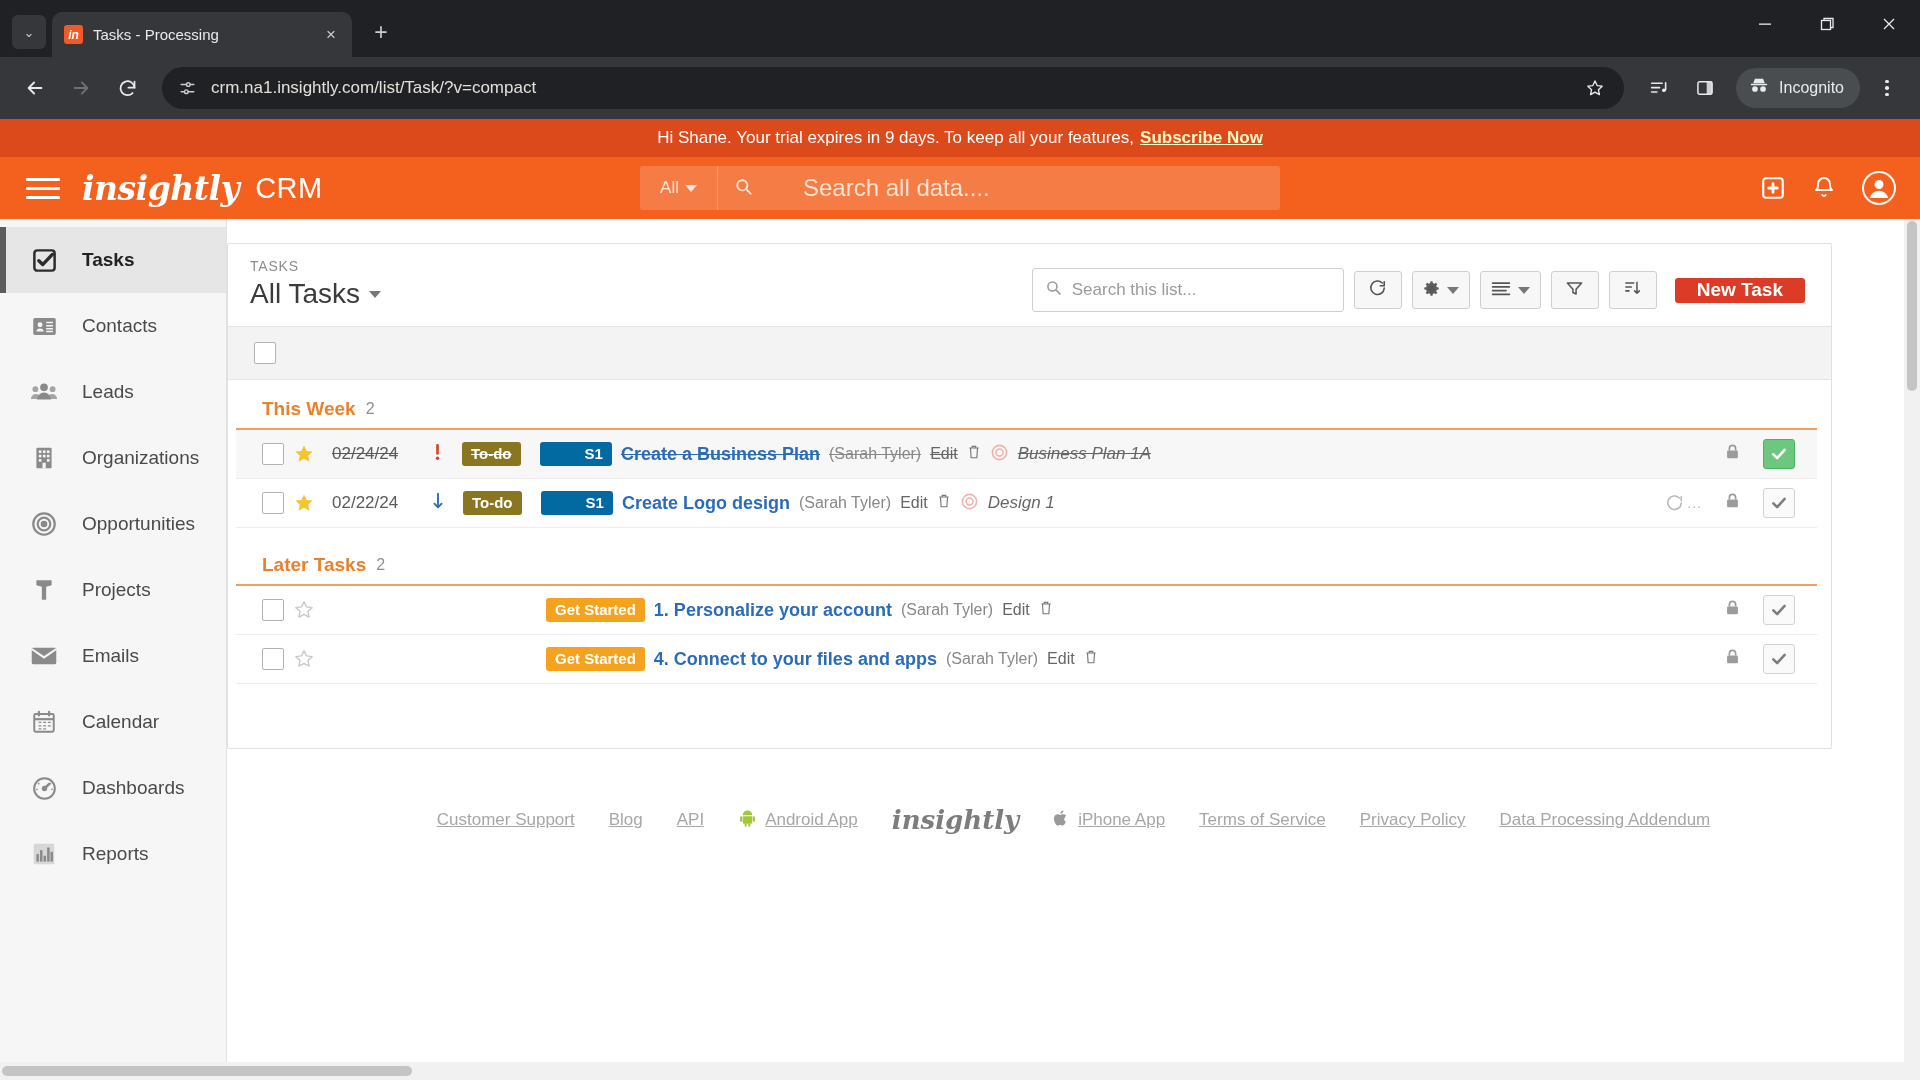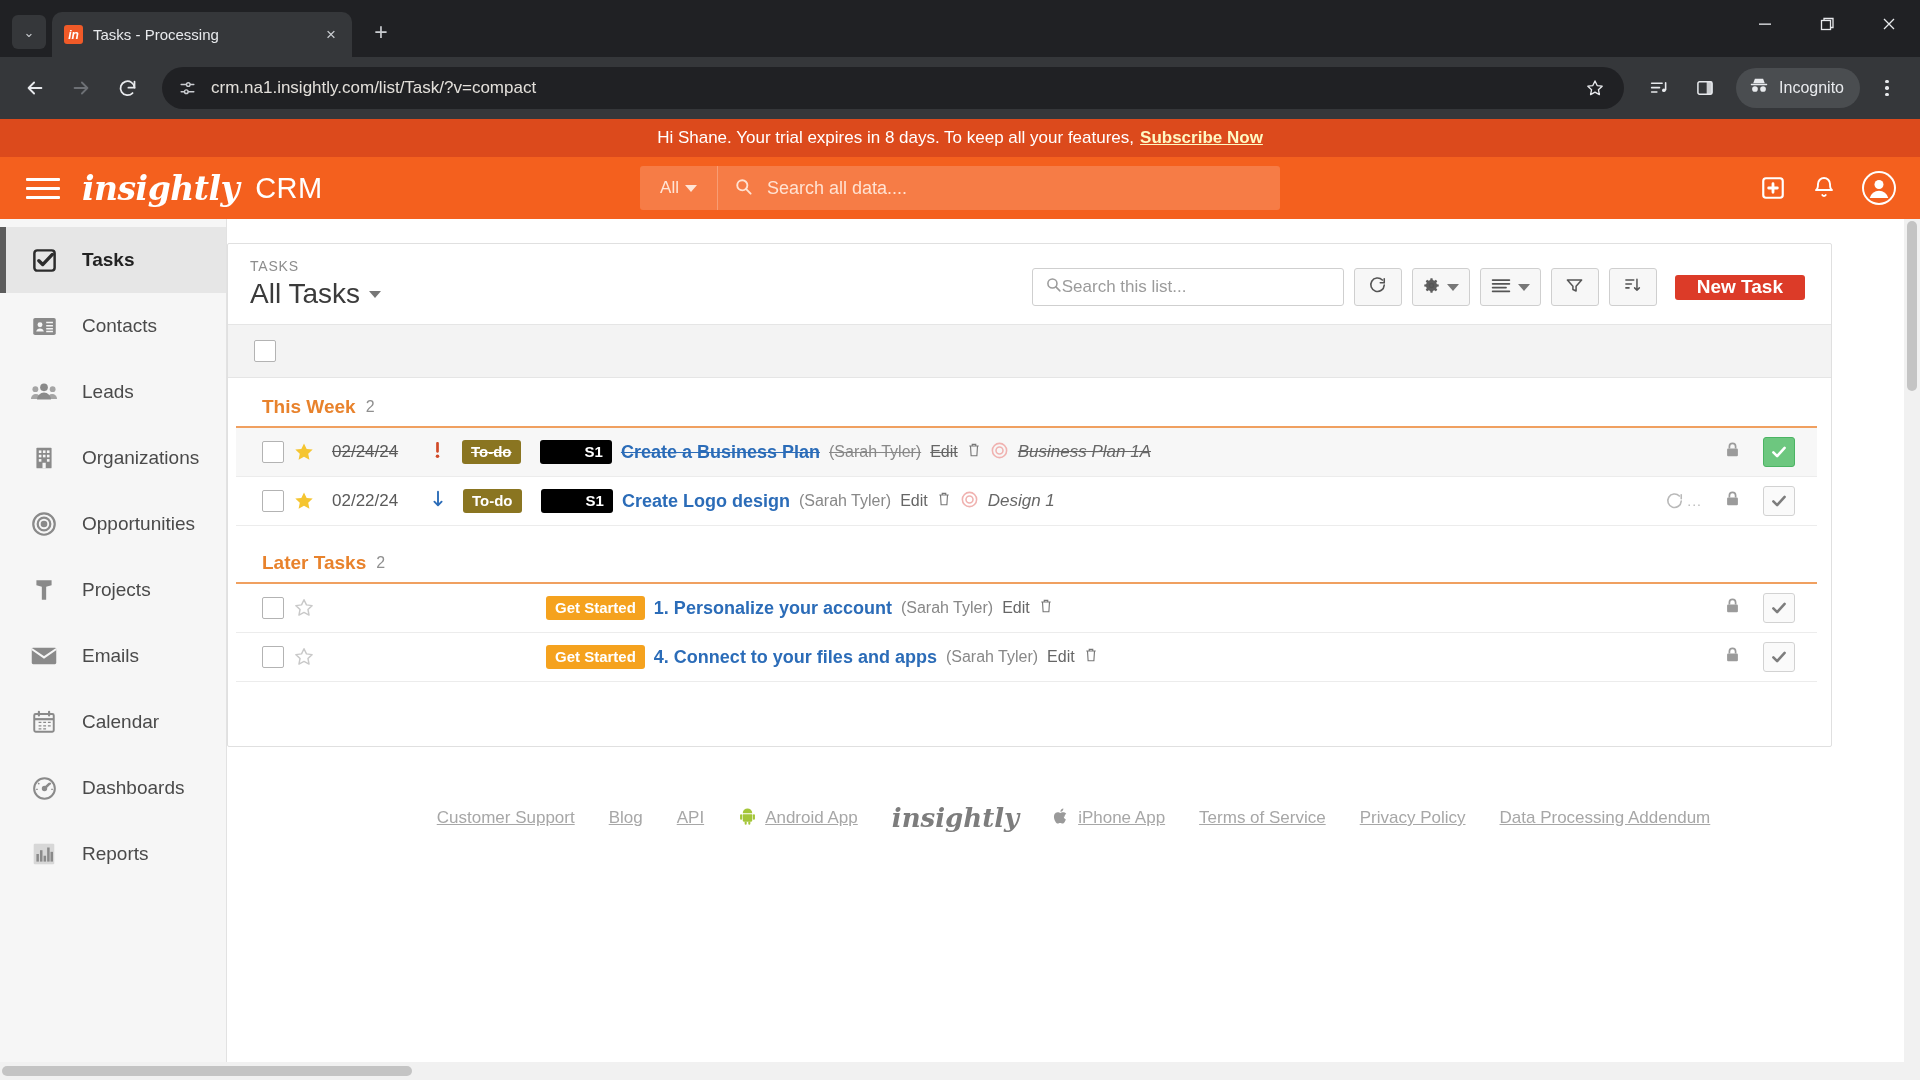--- a/index.html
+++ b/index.html
@@ -77,21 +77,21 @@
     font-size: 33px; color:#fff; letter-spacing:-0.5px;
   }
   .brand-sub { font-size: 29px; color:#fff; margin-left: 16px; letter-spacing:0.5px; }
 
   .global-search {
     position:absolute; left: 640px; width: 640px; height: 44px;
     background: rgba(255,255,255,0.18); border-radius: 3px; display:flex; align-items:center;justify-content:space-between;
   }
   .gs-scope { width: 78px; color:#ffe5d6; font-size:17px; display:flex; align-items:center; justify-content:center; gap:6px; height:100%; border-right:1px solid rgba(255,255,255,0.25);}
   .gs-input { flex:1; display:flex; align-items:center; gap:14px; padding: 0 16px; }
-  .gs-ph { color:#ffe2d2; font-size: 18px; }
+  .gs-ph { color:#ffe2d2; font-size: 24px; margin-left: 36px; }
 
   .hdr-right { position:absolute; right: 24px; display:flex; align-items:center; gap: 26px; }
   .hdr-icon { color:#fff; display:flex; align-items:center; justify-content:center; }
   .avatar { width: 34px; height:34px; border-radius:50%; background:#fff; display:flex; align-items:center; justify-content:center; }
   .avatar svg { display:block; }
 
   .cursor-pointer { position:absolute; left: 1845px; top: 205px; pointer-events:none; }
 
   .body-wrap { flex:1; display:flex; min-height:0; background:#fff; position:relative; }
 
@@ -111,22 +111,22 @@
   .card-outer { padding: 12px 44px 0 0; }
 
   .list-head { display:flex; align-items:flex-start; padding: 14px 26px 14px 22px; }
   .lh-left { flex:1; }
   .lh-eyebrow { font-size: 14px; color:#8d8d8d; letter-spacing:0.8px; }
   .lh-title { font-size: 28px; color:#3b3b3b; margin-top: 4px; display:flex; align-items:center; gap:9px;}
   .caret-sm { border-left:6px solid transparent; border-right:6px solid transparent; border-top:7px solid #777; display:inline-block; }
 
   .lh-right { display:flex; align-items:center; gap: 10px; padding-top: 10px; }
   .search-list {
-    width: 312px; height: 38px; border:1px solid #cfcfcf; border-radius:3px; background:#fff;
-    display:flex; align-items:center; padding: 0 12px;
+    width: 312px; height: 44px; border:1px solid #cfcfcf; border-radius:3px; background:#fff;
+    display:flex; align-items:center; gap:10px; padding: 0 12px;
   }
   .search-list span { color:#9b9b9b; font-size: 17px; }
   .tb-sq {
     height: 38px; min-width: 48px; border:1px solid #cfcfcf; border-radius:3px; background:#f7f7f7;
     display:flex; align-items:center; justify-content:center; gap:7px; color:#555; padding: 0 10px;
   }
   .btn-new {
     height: 25px; background:#dc3b28; color:#fff; font-size:19px; font-weight:bold;
     border-radius:3px; display:flex; align-items:center; justify-content:center; padding: 0 22px; margin-left: 8px;
   }
@@ -141,21 +141,21 @@
   .task-row { display:flex; align-items:center; height: 49px; border-bottom:1px solid #ececec; padding: 0 22px 0 26px; margin: 0 14px 0 8px; }
   .task-row.done { background:#f7f7f7; }
   .tr-star { width: 40px; display:flex; align-items:center; justify-content:center; }
   .tr-date { width: 108px; color:#5a5a5a; font-size: 17px; padding-left: 8px;}
   .tr-body { flex:1; display:flex; align-items:center; gap: 9px; min-width:0; }
   .pill {
     font-size: 15px; font-weight:bold; color:#fff; border-radius:3px; padding: 3px 9px; line-height:1.25; white-space:nowrap;margin-left:10px;
   }
   .pill.todo { background:#8a7521; }
   .pill.getstarted { background:#f5a21e; }
-  .pill.stage { background:#000000;padding-left:45px; }
+  .pill.stage { background:#0369a1;padding-left:45px; }
   .tr-title { color:#2b6cb8; font-size: 18px; font-weight: bold; white-space:nowrap; }
   .tr-owner { color:#888; font-size: 16px; white-space:nowrap;}
   .tr-edit { color:#666; font-size:16px; }
   .tr-link-it { color:#666; font-size:17px; font-style:italic; white-space:nowrap;}
   .tr-right { display:flex; align-items:center; gap: 22px; justify-content:flex-end; }
   .lock { color:#9b9b9b; }
   .cbox {
     width: 32px; height:30px; border:1px solid #d2d2d2; border-radius:3px; background:#fafafa;
     display:flex; align-items:center; justify-content:center; color:#7d7d7d;
   }
@@ -265,21 +265,21 @@
     <div class="kebab">
         <i></i>
         <i></i>
         <i></i>
       </div>
   </div>
 
   <div class="viewport">
 
     <div class="trial-banner">
-      <span>Hi Shane. Your trial expires in 8 days. To keep all your features,</span>
+      <span>Hi Shane. Your trial expires in 9 days. To keep all your features,</span>
       <a href="#">Subscribe Now</a>
     </div>
 
     <div class="app-header">
       <div class="hamburger">
           <i></i>
           <i></i>
           <i></i>
         </div>
       <div class="brand-logo">insightly</div>

